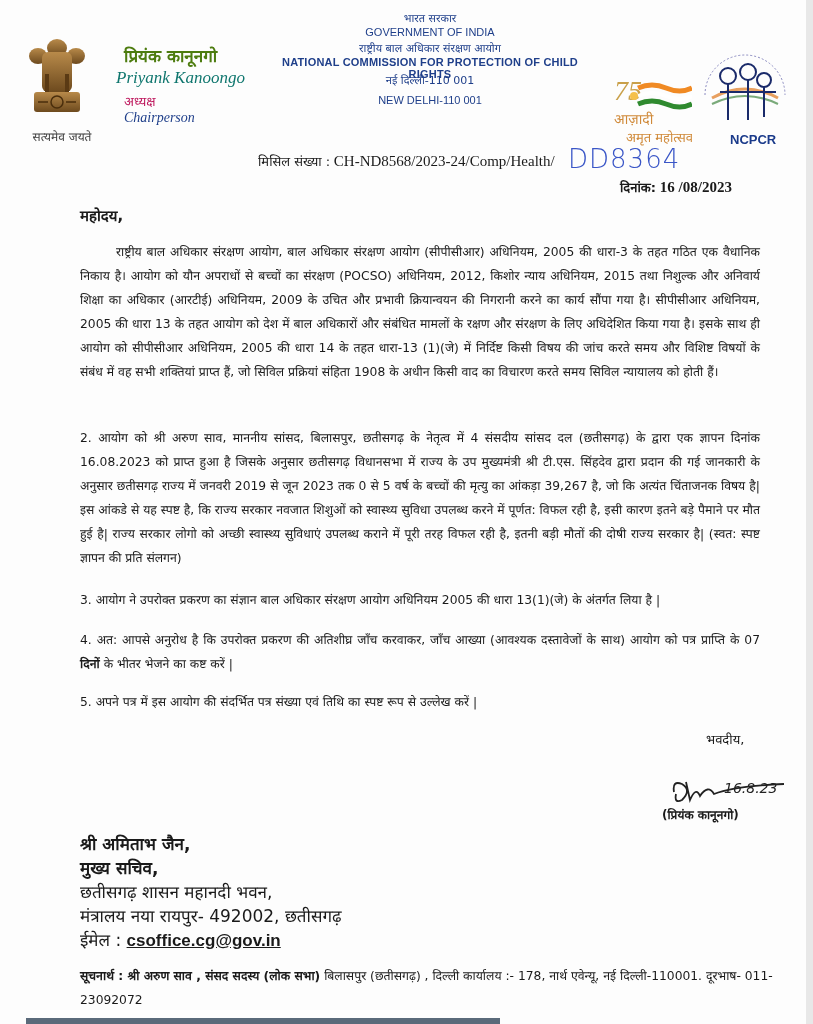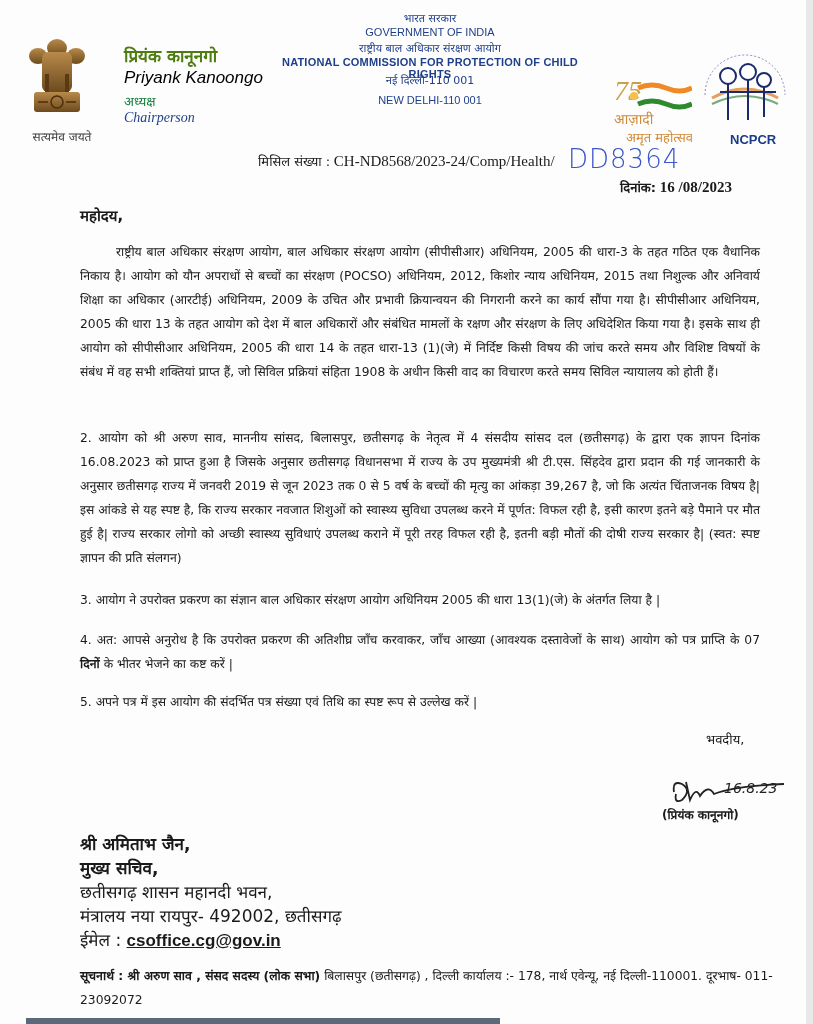--- a/index.html
+++ b/index.html
@@ -4,22 +4,22 @@
 <style>
   * { margin:0; padding:0; box-sizing:border-box; }
   html, body { width:813px; height:1024px; background:#fdfdfd; overflow:hidden; }
   body { position:relative; font-family:"Liberation Serif", serif; color:#1a1a1a; }
   .abs { position:absolute; }
 
   
   .emblem { left:26px; top:34px; width:62px; height:88px; }
   .motto { left:22px; top:128px; width:80px; font-size:12px; color:#404040; text-align:center; font-family:"DejaVu Sans", sans-serif; }
   .chair-hi { left:124px; top:44px; font-size:17px; color:#4d7c0f; font-family:"DejaVu Sans", sans-serif; font-weight:bold; }
-  .chair-en { left:124px; top:68px; font-size:17px; color:#000000; font-style:italic; font-family:Liberation Sans, sans-serif; }
-  .chair-role-hi { left:124px; top:92px; font-size:13px; color:#15803d; font-family:"DejaVu Sans", sans-serif; }
+  .chair-en { left:116px; top:68px; font-size:17px; color:#0f766e; font-style:italic; font-family:Liberation Serif, serif; }
+  .chair-role-hi { left:124px; top:92px; font-size:13px; color:#be185d; font-family:"DejaVu Sans", sans-serif; }
   .chair-role-en { left:124px; top:110px; font-size:14px; color:#1f3f8a; font-style:italic; font-family:"Liberation Serif", serif; }
 
   
   .hc { left:270px; width:320px; text-align:center; color:#1f3f8a; font-family:"Liberation Sans", sans-serif; }
   .hc1 { top:10px; font-size:11px; font-family:"DejaVu Sans", sans-serif; }
   .hc2 { top:26px; font-size:11px; }
   .hc3 { top:40px; font-size:11px; font-family:"DejaVu Sans", sans-serif; }
   .hc4 { top:56px; font-size:11px; font-weight:bold; letter-spacing:0.2px; }
   .hc5 { top:72px; font-size:11px; font-family:"DejaVu Sans", sans-serif; }
   .hc6 { top:94px; font-size:11px; }

